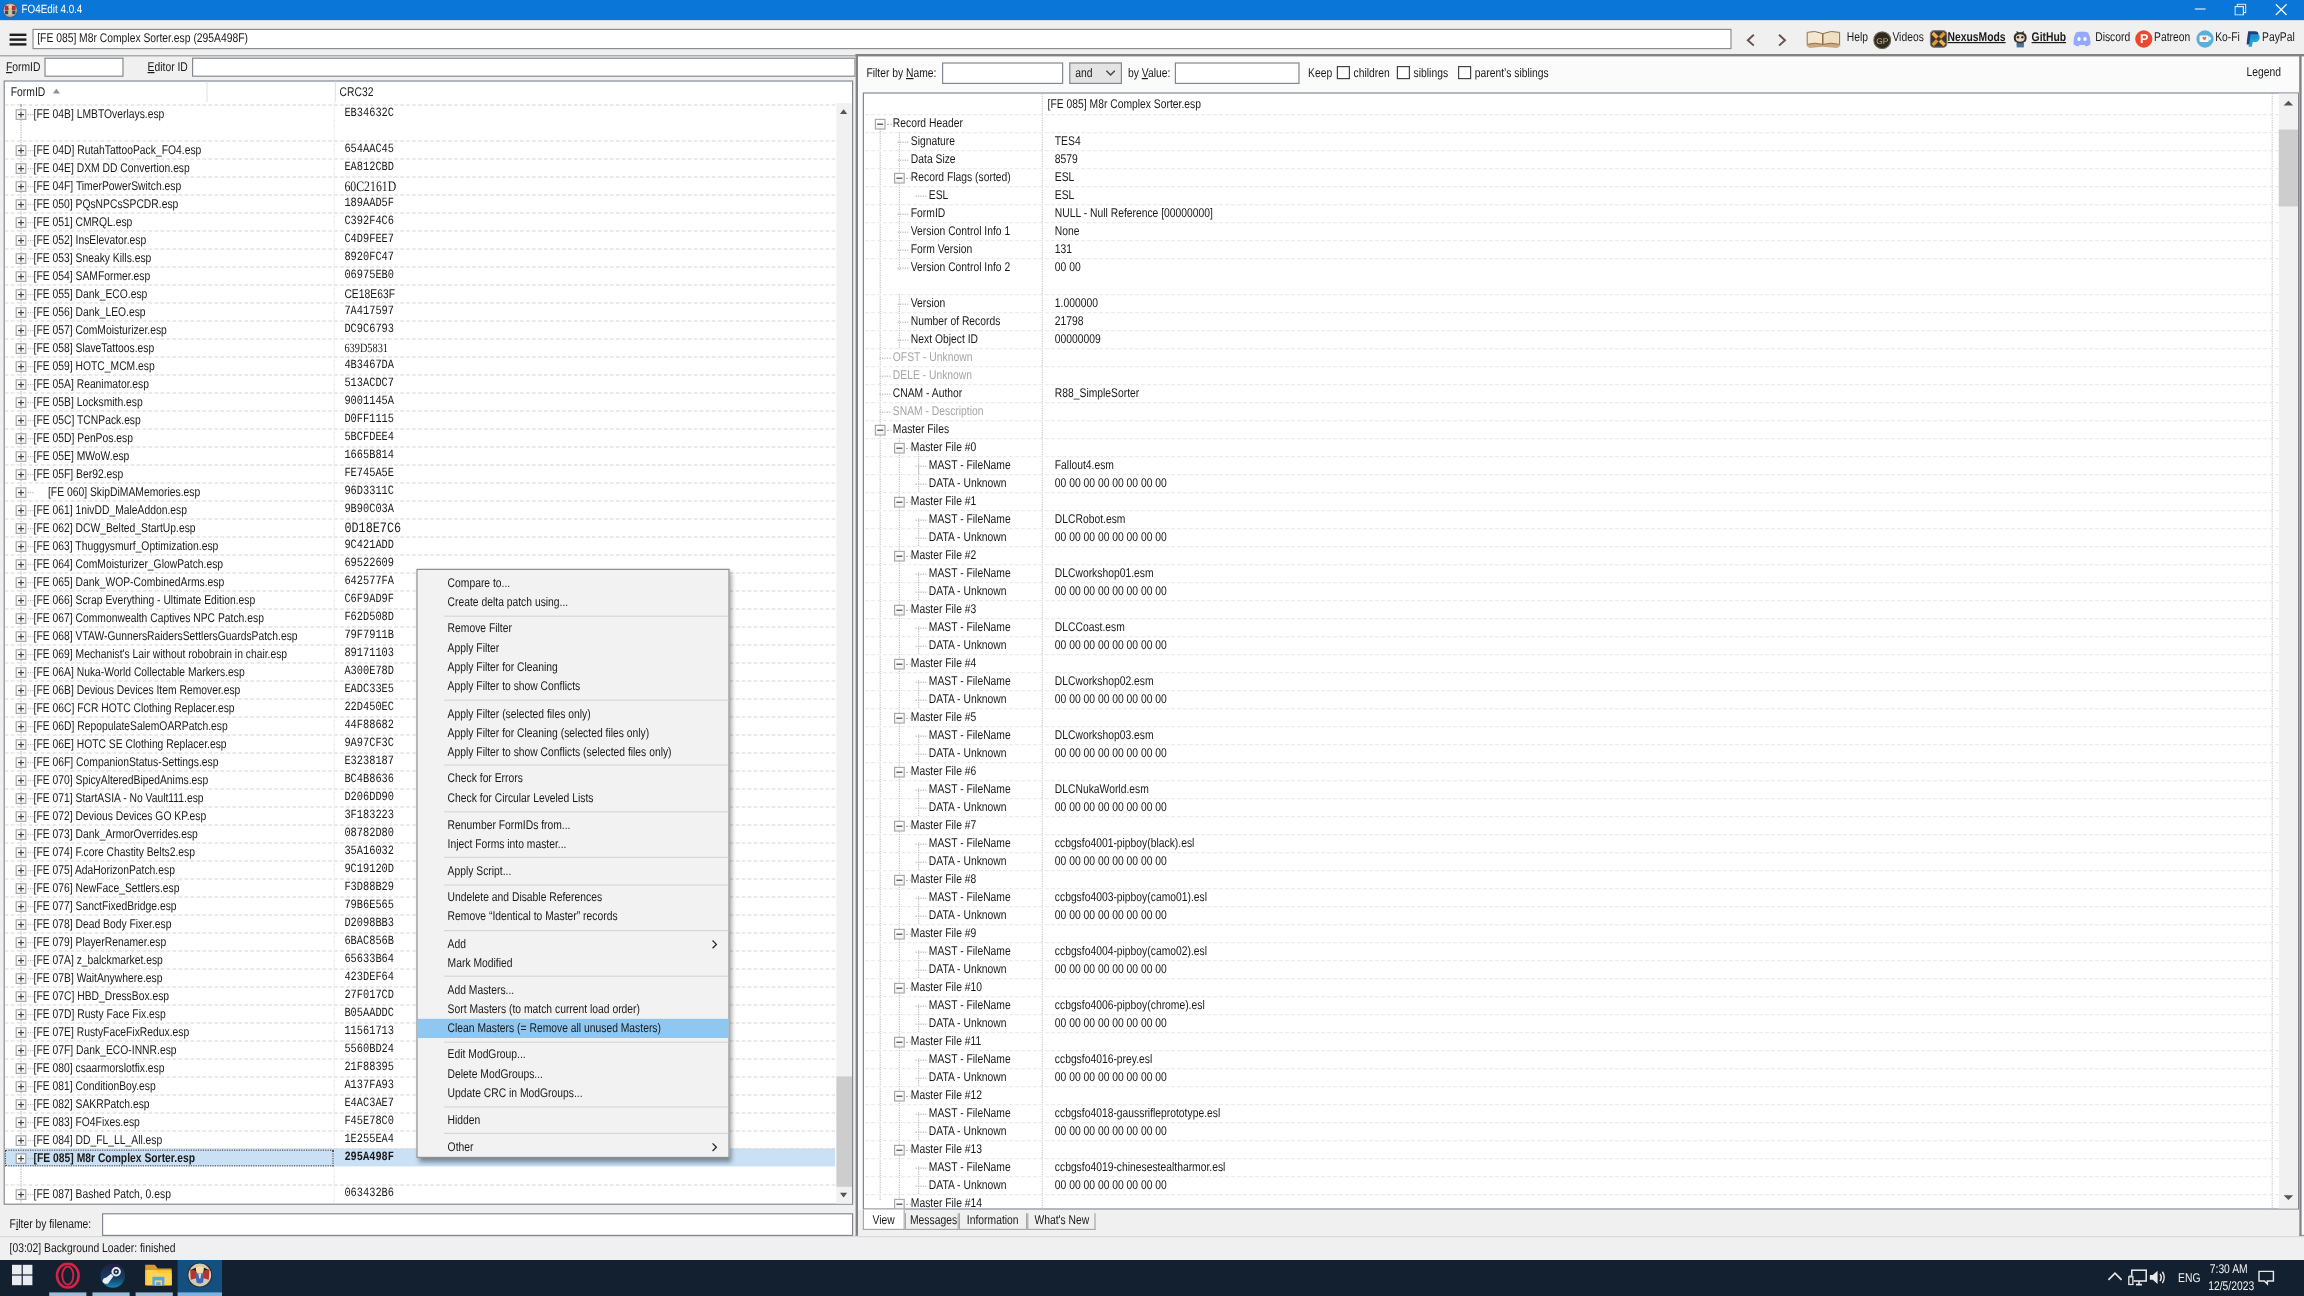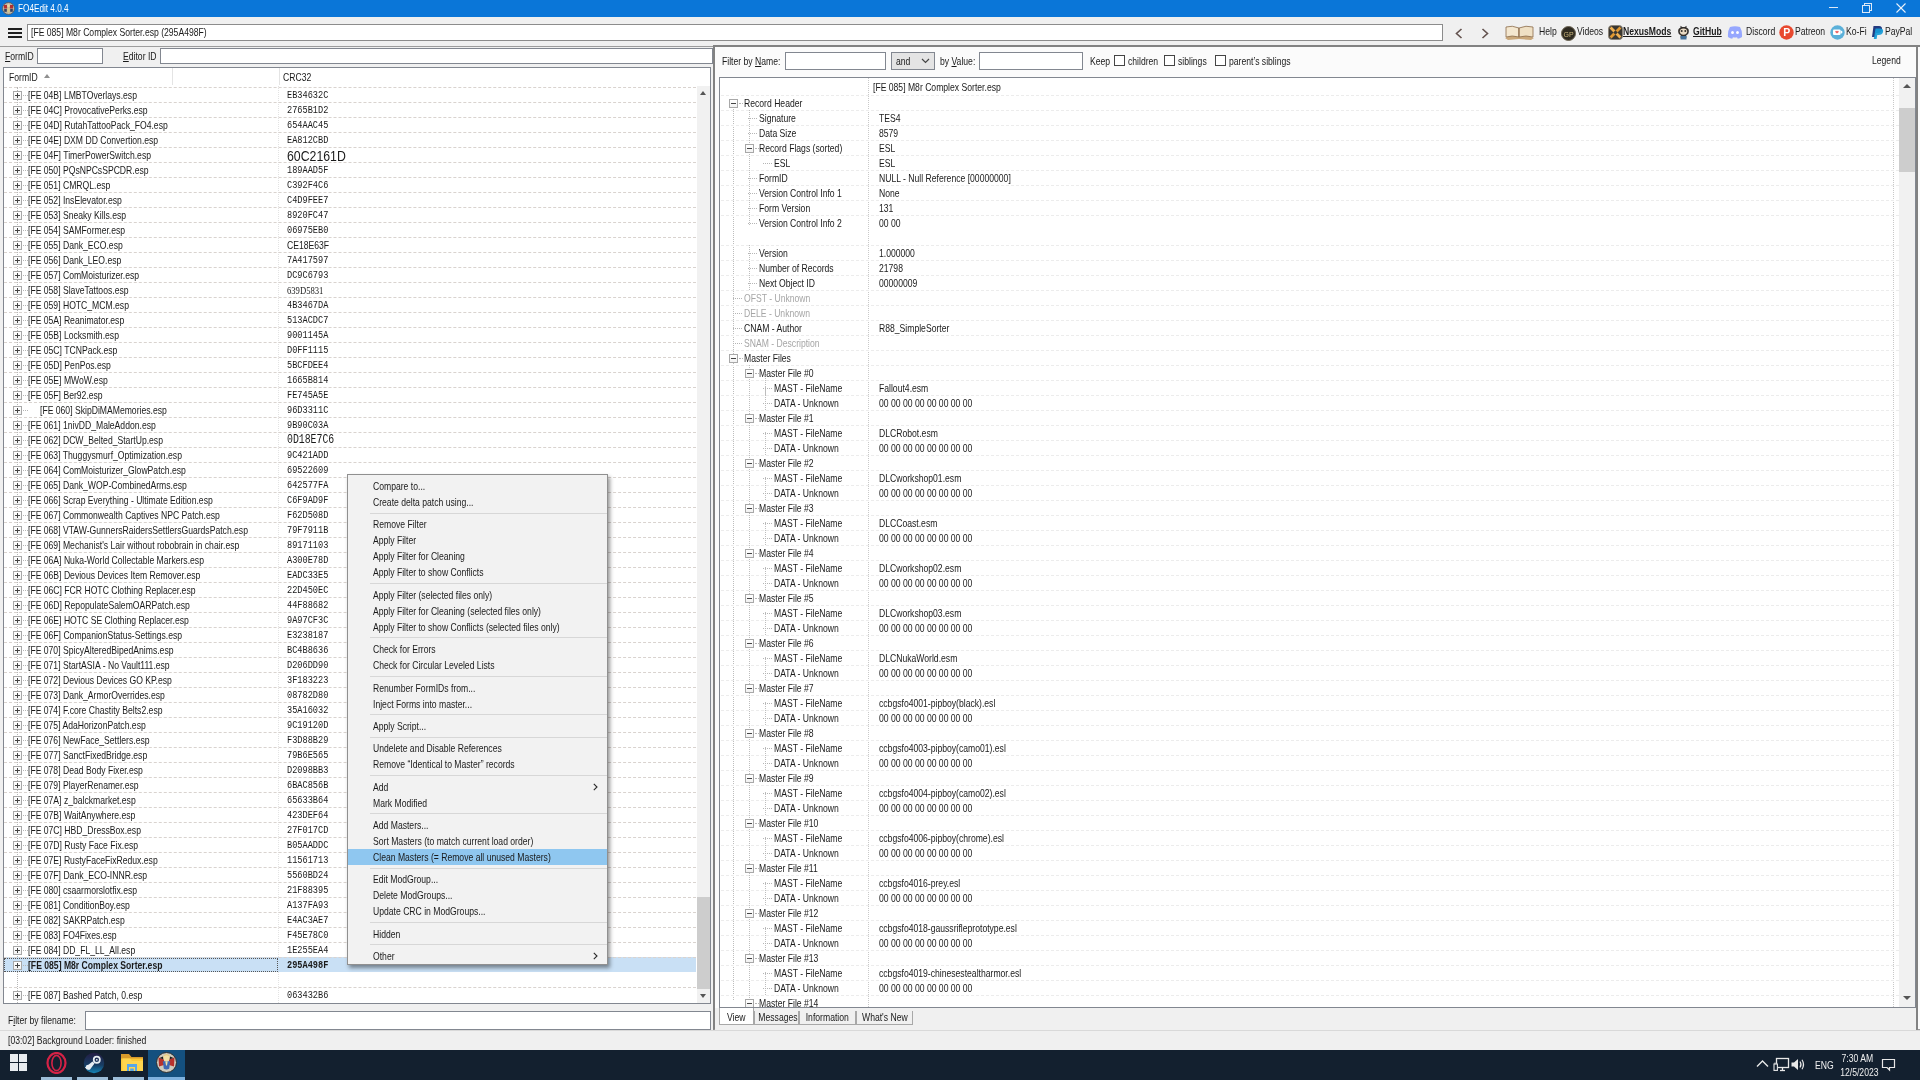--- a/index.html
+++ b/index.html
@@ -119,29 +119,20 @@
 <div class="ab" style="left:275px;top:0;height:917px;border-left:1px dotted #e3e3e3"></div>
 <div class="row" style="top:1px;">
 <span class="exp plus" style="left:9px">
         <i></i>
         <b></b>
       </span>
 <span class="br" style="left:19px;width:5px"></span>
 <span class="ab" style="left:24px"><span class="tx ">[FE 04B] LMBTOverlays.esp</span></span>
 <span class="ab" style="left:283px;font-family:'Liberation Mono',monospace;font-size:10.5px"><span class="tx ">EB34632C</span></span>
 </div>
-<div class="row" style="top:16px;">
-<span class="exp plus" style="left:9px">
-        <i></i>
-        <b></b>
-      </span>
-<span class="br" style="left:19px;width:5px"></span>
-<span class="ab" style="left:24px"><span class="tx ">[FE 04C] ProvocativePerks.esp</span></span>
-<span class="ab" style="left:283px;font-family:'Liberation Mono',monospace;font-size:10.5px"><span class="tx ">2765B1D2</span></span>
-</div>
 <div class="row" style="top:31px;">
 <span class="exp plus" style="left:9px">
         <i></i>
         <b></b>
       </span>
 <span class="br" style="left:19px;width:5px"></span>
 <span class="ab" style="left:24px"><span class="tx ">[FE 04D] RutahTattooPack_FO4.esp</span></span>
 <span class="ab" style="left:283px;font-family:'Liberation Mono',monospace;font-size:10.5px"><span class="tx ">654AAC45</span></span>
 </div>
 <div class="row" style="top:46px;">
@@ -153,21 +144,21 @@
 <span class="ab" style="left:24px"><span class="tx ">[FE 04E] DXM DD Convertion.esp</span></span>
 <span class="ab" style="left:283px;font-family:'Liberation Mono',monospace;font-size:10.5px"><span class="tx ">EA812CBD</span></span>
 </div>
 <div class="row" style="top:61px;">
 <span class="exp plus" style="left:9px">
         <i></i>
         <b></b>
       </span>
 <span class="br" style="left:19px;width:5px"></span>
 <span class="ab" style="left:24px"><span class="tx ">[FE 04F] TimerPowerSwitch.esp</span></span>
-<span class="ab" style="left:283px;font-family:Liberation Sans, sans-serif;font-size:15px"><span class="tx ">60C2161D</span></span>
+<span class="ab" style="left:283px;font-family:Liberation Serif, serif;font-size:12px"><span class="tx ">60C2161D</span></span>
 </div>
 <div class="row" style="top:76px;">
 <span class="exp plus" style="left:9px">
         <i></i>
         <b></b>
       </span>
 <span class="br" style="left:19px;width:5px"></span>
 <span class="ab" style="left:24px"><span class="tx ">[FE 050] PQsNPCsSPCDR.esp</span></span>
 <span class="ab" style="left:283px;font-family:'Liberation Mono',monospace;font-size:10.5px"><span class="tx ">189AAD5F</span></span>
 </div>

